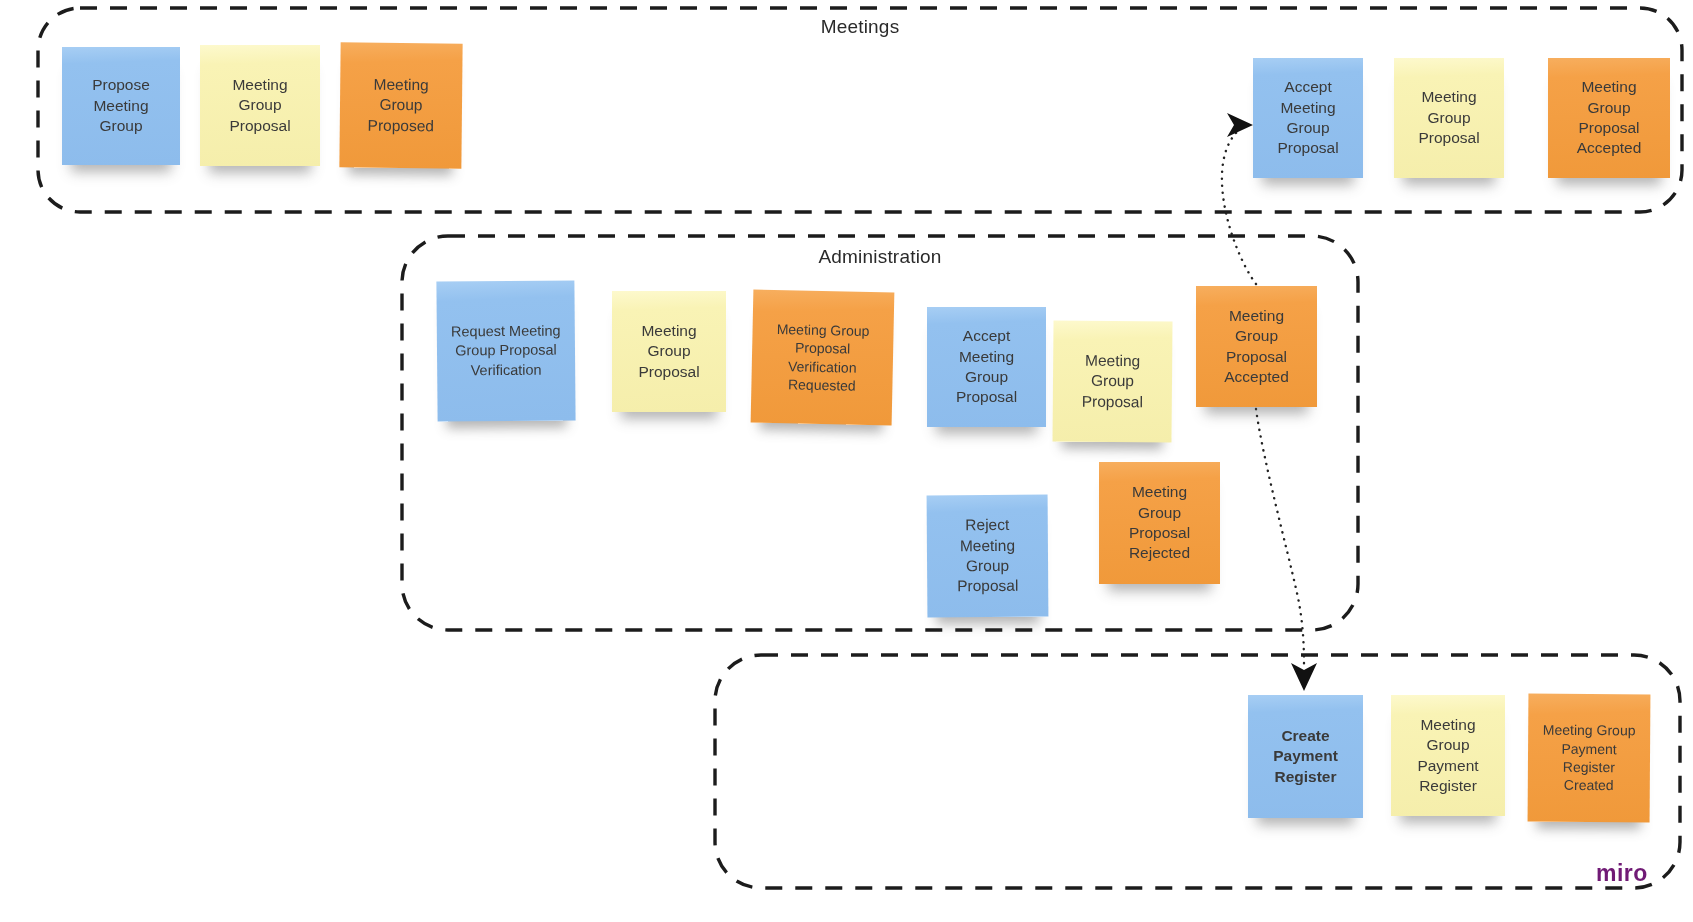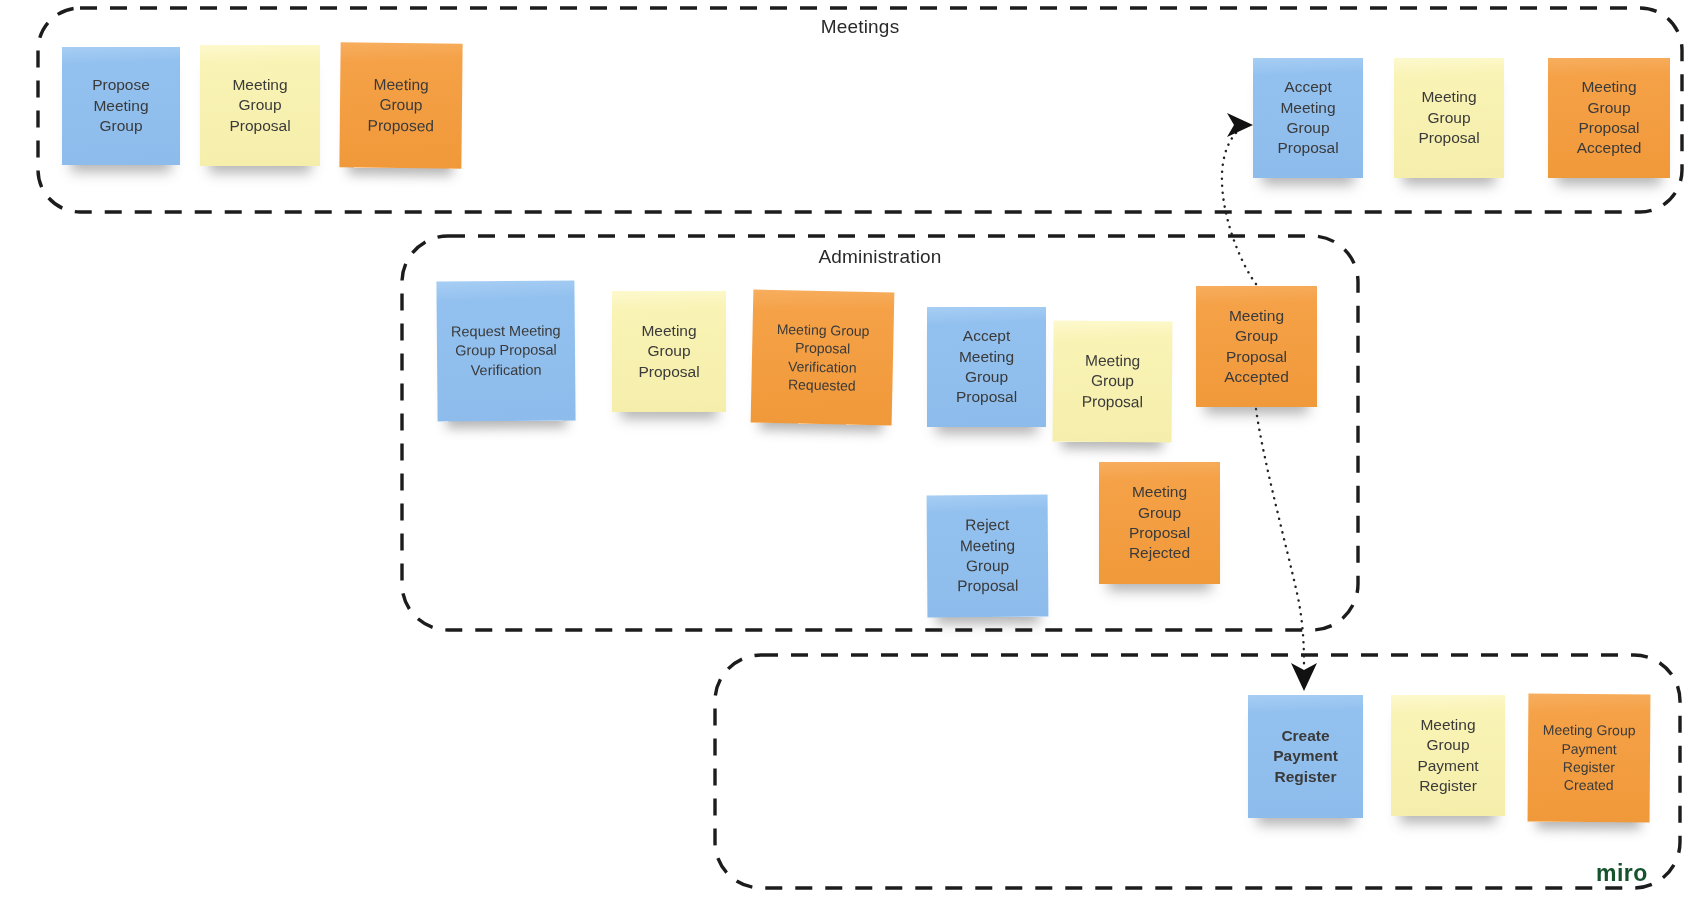--- a/index.html
+++ b/index.html
@@ -40,21 +40,21 @@
   .n11 { left:1053px; top:321px; width:119px; height:121px; transform:rotate(.5deg); }
   .n12 { left:1196px; top:286px; width:121px; height:121px; }
   .n13 { left:927px;  top:467px; width:121px; height:122px; transform:rotate(-.4deg);margin-top:28px; }
   .n14 { left:1099px; top:462px; width:121px; height:122px; }
   .n15 { left:1248px; top:695px; width:115px; height:123px;font-weight:bold; }
   .n16 { left:1391px; top:695px; width:114px; height:121px; }
   .n17 { left:1528px; top:694px; width:122px; height:128px; transform:rotate(.4deg); font-size:14px; }
 
   .watermark {
     position:absolute; left:1596px; top:860px; font-size:23px; font-weight:bold;
-    color:#14532d; letter-spacing:.5px;
+    color:#701a75; letter-spacing:.5px;
   }
 </style>
 </head>
 <body>
 
 <div class="board">
 
   <svg class="overlay" viewBox="0 0 1693 922">
     <rect x="38" y="8" width="1644" height="204" rx="42" fill="none" stroke="#1c1c1c" stroke-width="3.4" stroke-dasharray="17 13"></rect>
     <rect x="402" y="236" width="956" height="394" rx="46" fill="none" stroke="#1c1c1c" stroke-width="3.4" stroke-dasharray="17 13"></rect>

